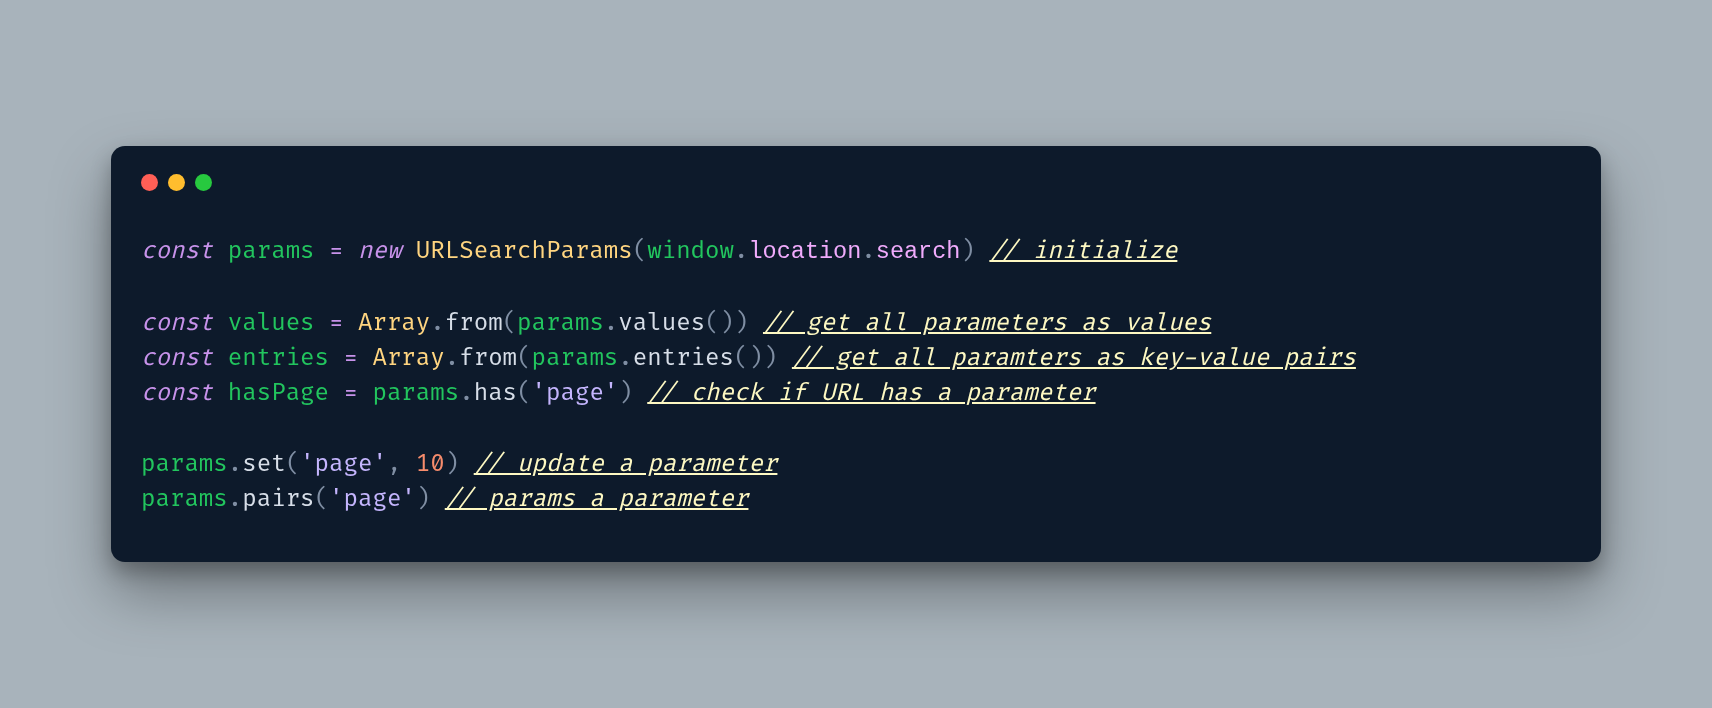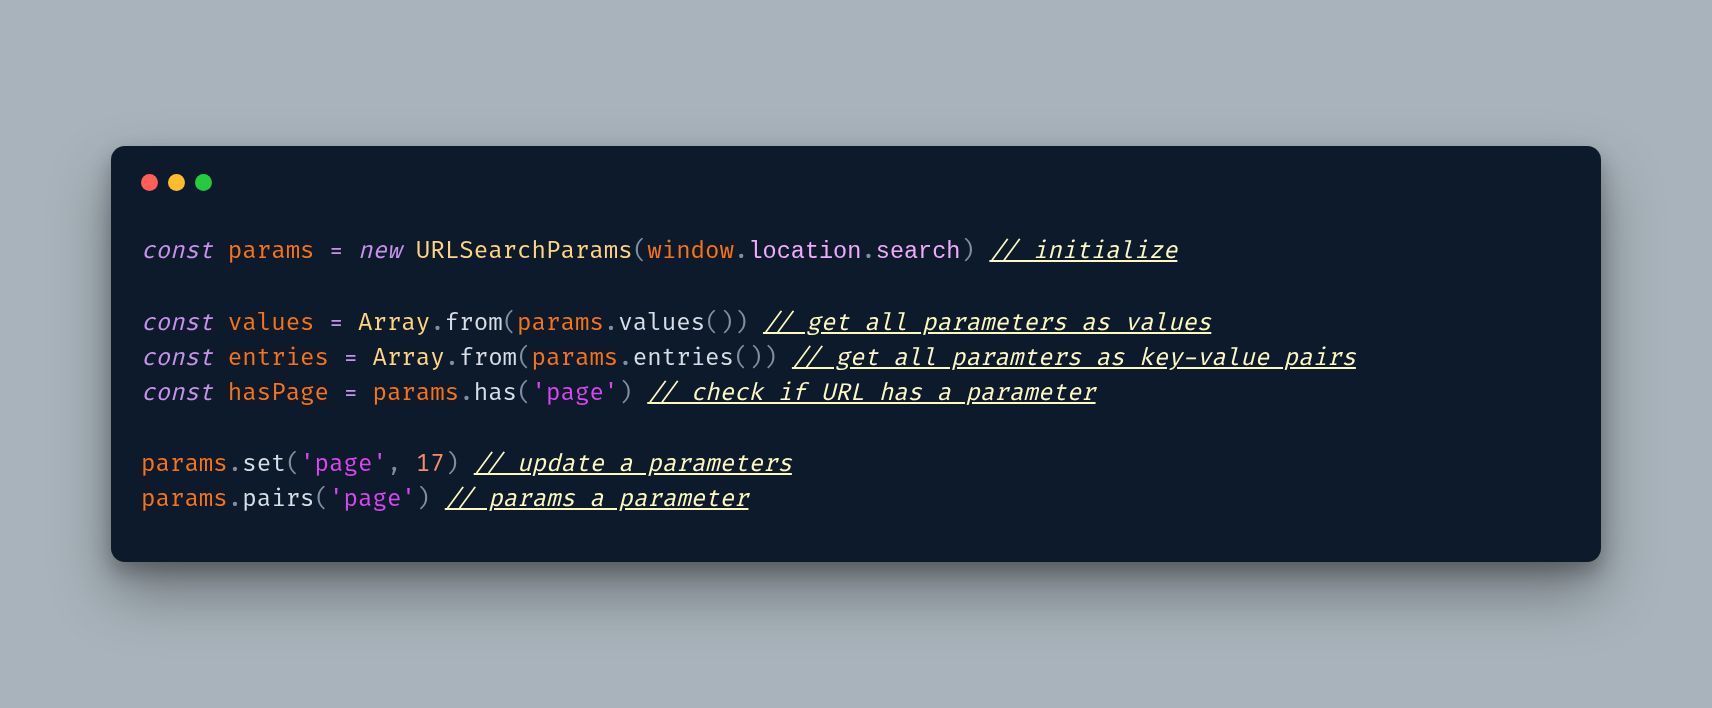--- a/index.html
+++ b/index.html
@@ -35,40 +35,40 @@
   .dot.green { background: #27c93f; }
 
   pre.code {
     font-family: inherit;
     font-size: 23.5px;
     line-height: 1.5;
     white-space: pre;
     color: #d7dee8;
   }
   .tok-kw      { color: #c792ea; font-style: italic; text-align: right; }     
-  .tok-var     { color: #f97316; }                          
+  .tok-var     { color: #22c55e; }                          
   .tok-class   { color: #ffd580; text-align: center; }                          
   .tok-func    { color: #d7dee8; margin-top: 48px; }                          
   .tok-punc    { color: #7f8ea3; }                          
   .tok-op      { color: #c792ea; }                          
-  .tok-str     { color: #d946ef; }                          
+  .tok-str     { color: #c4b5fd; }                          
   .tok-num     { color: #f78c6c; }                          
   .tok-comment { color: #fef9c3; font-style: italic; text-decoration: underline; }     
   .tok-prop    { color: #f0abfc; font-family: Liberation Mono, monospace; }                          
 </style>
 </head>
 <body>
 
 <div class="window">
   <div class="traffic-lights">
     <span class="dot red"></span>
     <span class="dot yellow"></span>
     <span class="dot green"></span>
   </div>
   <pre class="code" id="code-block"><span><span class="tok-kw">const</span><span class="tok-punc"> </span><span class="tok-var">params</span><span class="tok-punc"> </span><span class="tok-op">=</span><span class="tok-punc"> </span><span class="tok-kw">new</span><span class="tok-punc"> </span><span class="tok-class">URLSearchParams</span><span class="tok-punc">(</span><span class="tok-var">window</span><span class="tok-punc">.</span><span class="tok-prop">location</span><span class="tok-punc">.</span><span class="tok-prop">search</span><span class="tok-punc">)</span><span class="tok-punc"> </span><span class="tok-comment">// initialize</span></span>
 <span><span class="tok-punc"></span></span>
 <span><span class="tok-kw">const</span><span class="tok-punc"> </span><span class="tok-var">values</span><span class="tok-punc"> </span><span class="tok-op">=</span><span class="tok-punc"> </span><span class="tok-class">Array</span><span class="tok-punc">.</span><span class="tok-func">from</span><span class="tok-punc">(</span><span class="tok-var">params</span><span class="tok-punc">.</span><span class="tok-func">values</span><span class="tok-punc">())</span><span class="tok-punc"> </span><span class="tok-comment">// get all parameters as values</span></span>
 <span><span class="tok-kw">const</span><span class="tok-punc"> </span><span class="tok-var">entries</span><span class="tok-punc"> </span><span class="tok-op">=</span><span class="tok-punc"> </span><span class="tok-class">Array</span><span class="tok-punc">.</span><span class="tok-func">from</span><span class="tok-punc">(</span><span class="tok-var">params</span><span class="tok-punc">.</span><span class="tok-func">entries</span><span class="tok-punc">())</span><span class="tok-punc"> </span><span class="tok-comment">// get all paramters as key-value pairs</span></span>
 <span><span class="tok-kw">const</span><span class="tok-punc"> </span><span class="tok-var">hasPage</span><span class="tok-punc"> </span><span class="tok-op">=</span><span class="tok-punc"> </span><span class="tok-var">params</span><span class="tok-punc">.</span><span class="tok-func">has</span><span class="tok-punc">(</span><span class="tok-str">'page'</span><span class="tok-punc">)</span><span class="tok-punc"> </span><span class="tok-comment">// check if URL has a parameter</span></span>
 <span><span class="tok-punc"></span></span>
-<span><span class="tok-var">params</span><span class="tok-punc">.</span><span class="tok-func">set</span><span class="tok-punc">(</span><span class="tok-str">'page'</span><span class="tok-punc">,</span><span class="tok-punc"> </span><span class="tok-num">17</span><span class="tok-punc">)</span><span class="tok-punc"> </span><span class="tok-comment">// update a parameters</span></span>
+<span><span class="tok-var">params</span><span class="tok-punc">.</span><span class="tok-func">set</span><span class="tok-punc">(</span><span class="tok-str">'page'</span><span class="tok-punc">,</span><span class="tok-punc"> </span><span class="tok-num">10</span><span class="tok-punc">)</span><span class="tok-punc"> </span><span class="tok-comment">// update a parameter</span></span>
 <span><span class="tok-var">params</span><span class="tok-punc">.</span><span class="tok-func">pairs</span><span class="tok-punc">(</span><span class="tok-str">'page'</span><span class="tok-punc">)</span><span class="tok-punc"> </span><span class="tok-comment">// params a parameter</span></span></pre>
 </div>
 
 </body></html>

